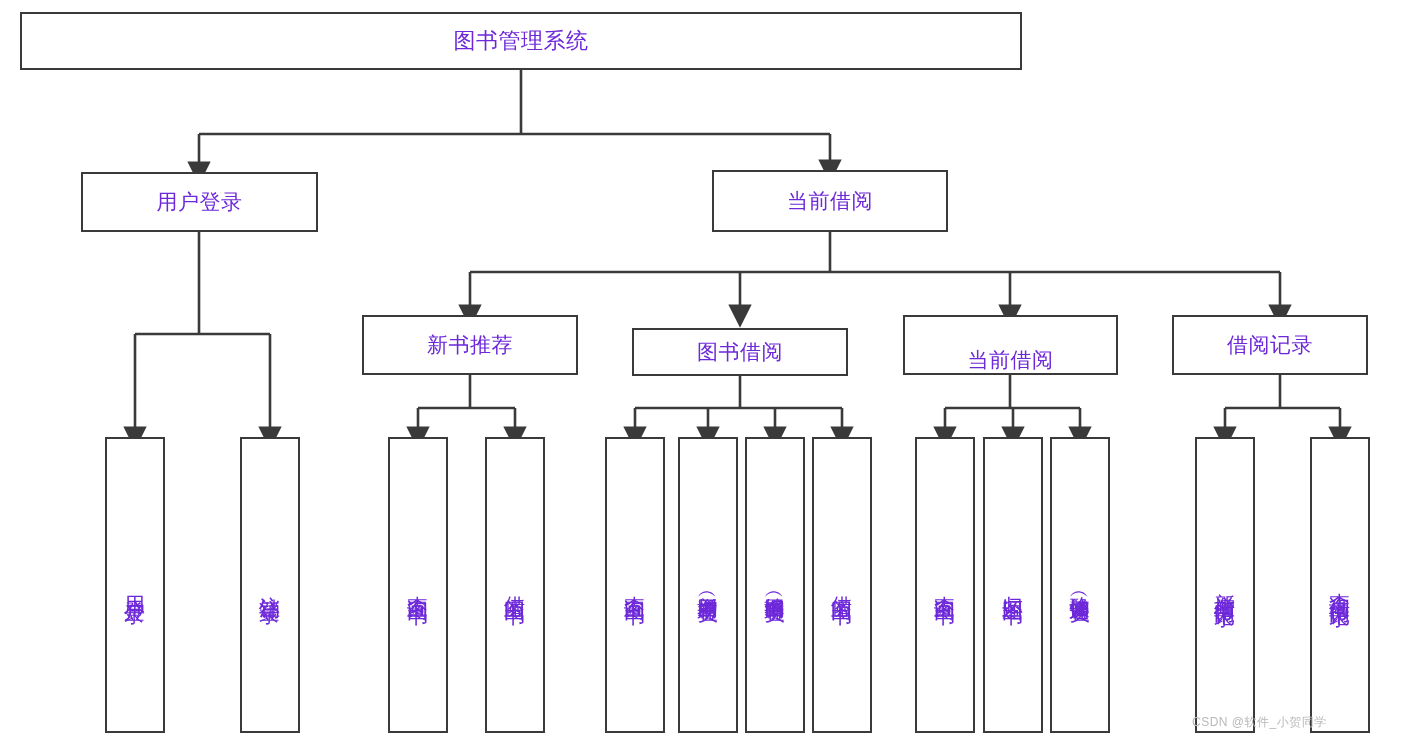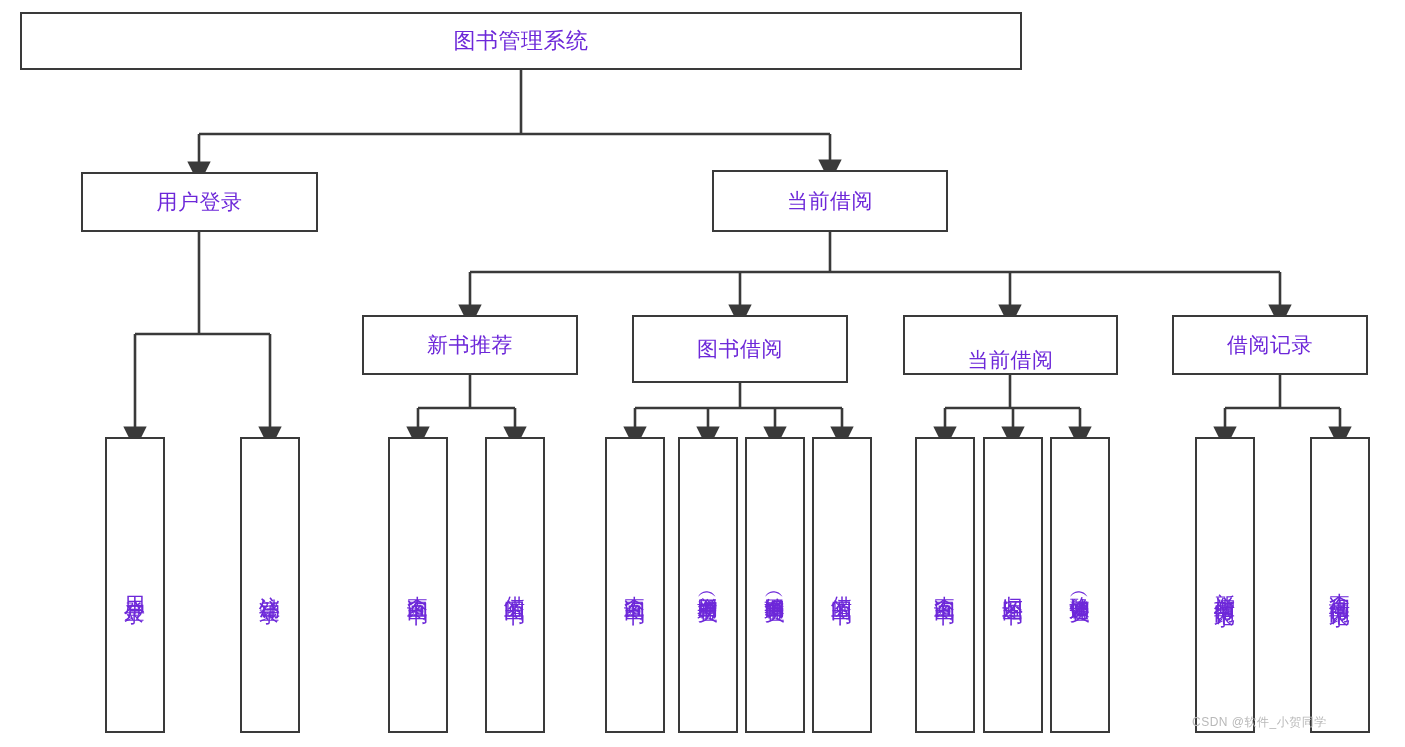--- a/index.html
+++ b/index.html
@@ -136,21 +136,21 @@
   <div class="node horiz" style="left:81px; top:172px; width:237px; height:60px;">
     <span class="lbl">用户登录</span>
   </div>
   <div class="node horiz" style="left:712px; top:170px; width:236px; height:62px;">
     <span class="lbl">当前借阅</span>
   </div>
 
   <div class="node horiz" style="left:362px; top:315px; width:216px; height:60px;">
     <span class="lbl">新书推荐</span>
   </div>
-  <div class="node horiz" style="left:632px; top:315px; width:216px; height:68px;">
+  <div class="node horiz" style="left:632px; top:328px; width:216px; height:48px;">
     <span class="lbl">图书借阅</span>
   </div>
   <div class="node horiz" style="left:903px; top:315px; width:215px; height:60px;align-items:flex-end;">
     <span class="lbl">当前借阅</span>
   </div>
   <div class="node horiz" style="left:1172px; top:315px; width:196px; height:60px;">
     <span class="lbl">借阅记录</span>
   </div>
 
   <div class="node vert" style="left:105px; top:437px; width:60px; height:296px;">

